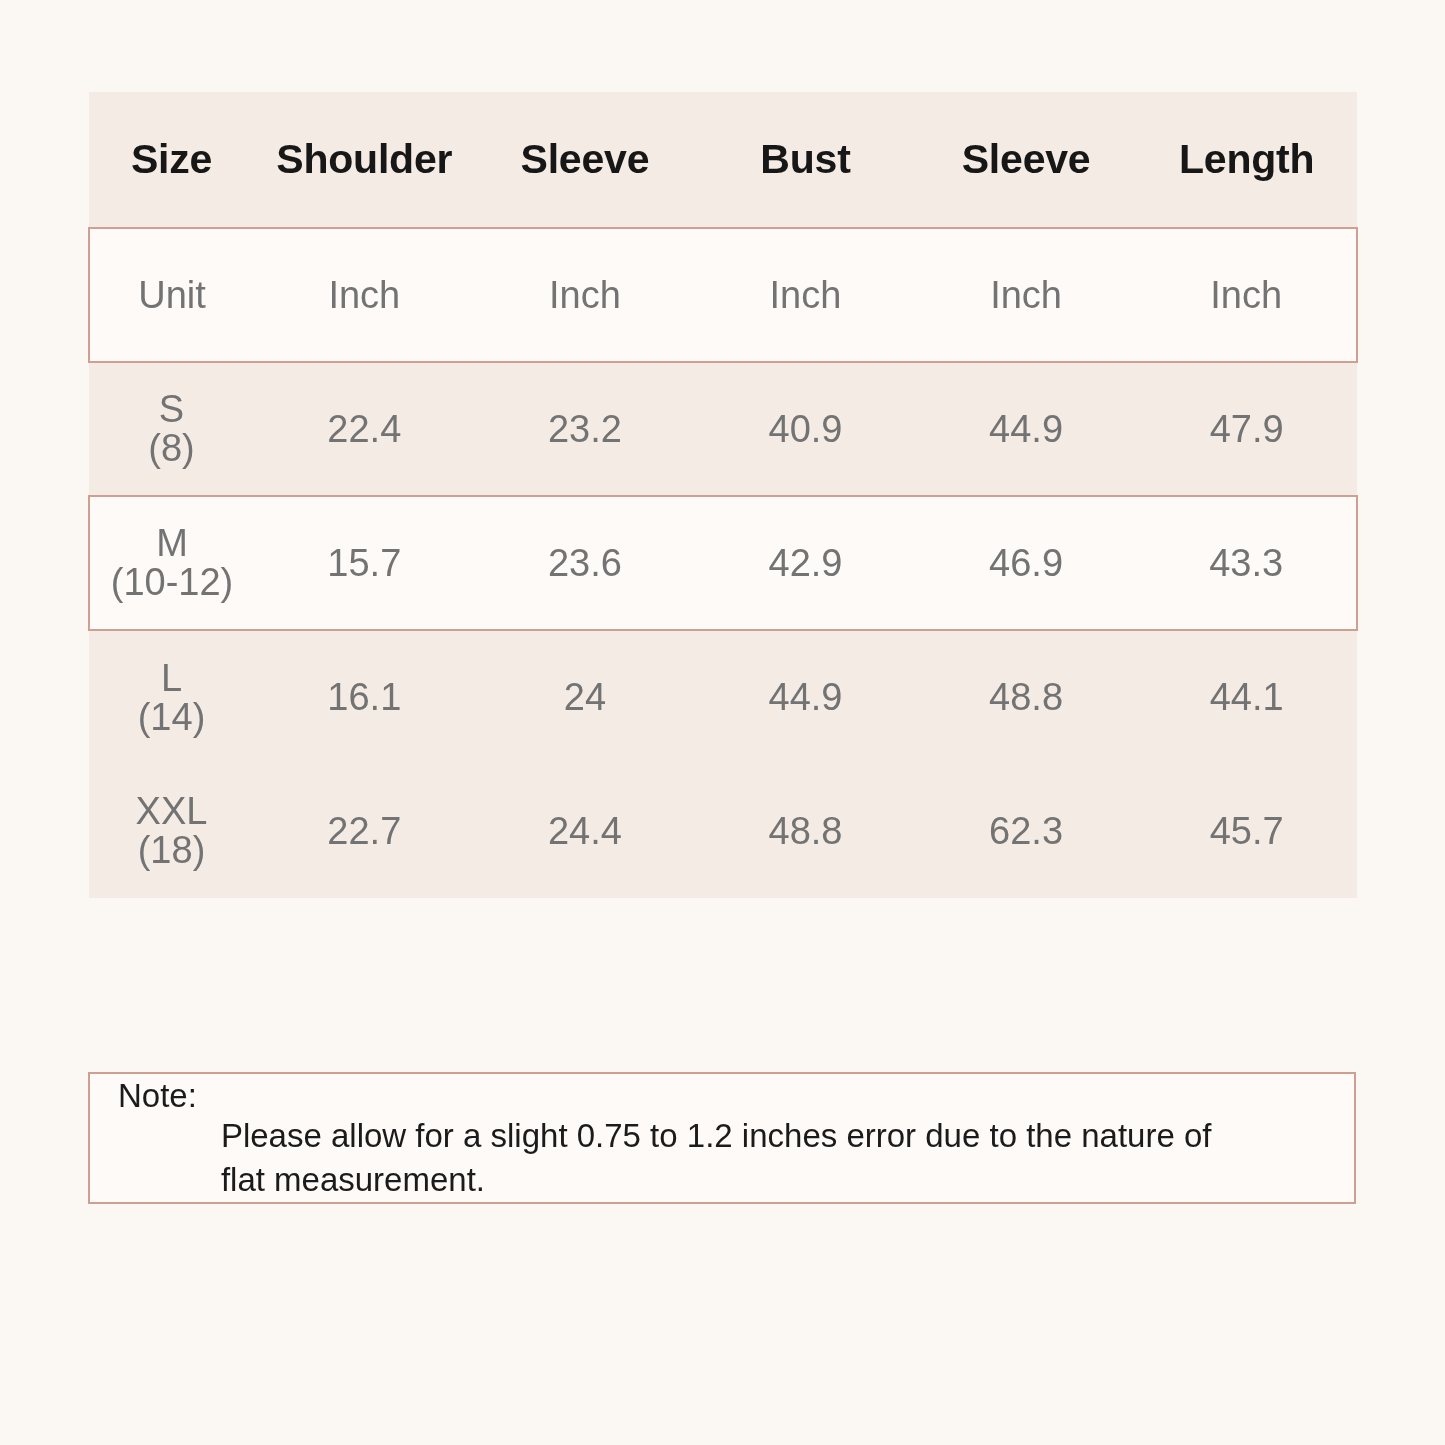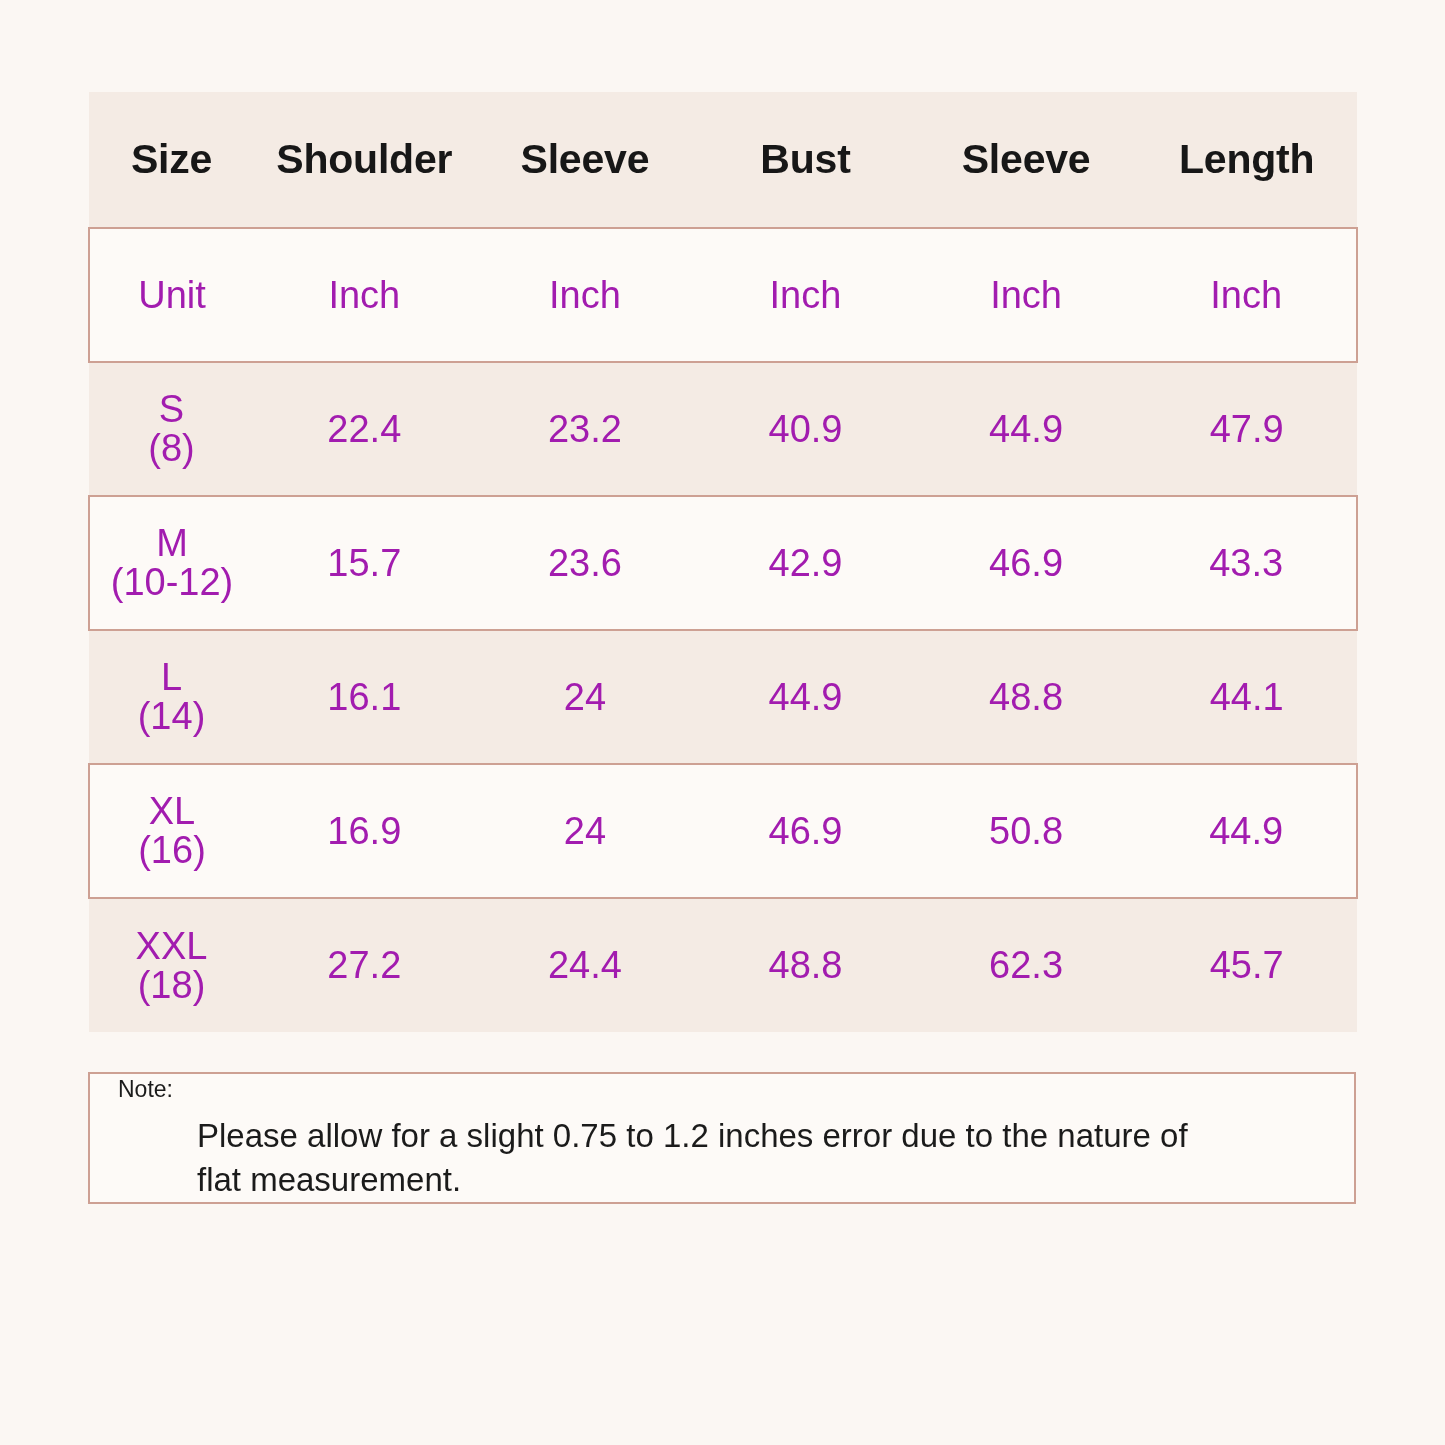--- a/index.html
+++ b/index.html
@@ -51,21 +51,21 @@
     vertical-align: middle;
     padding: 8px;
     letter-spacing: -0.2px;
   }
 
   .size-table td {
     text-align: center;
     vertical-align: middle;
     font-size: 38px;
     font-weight: normal;
-    color: #a21caf;
+    color: #737373;
     padding: 0;
     white-space: nowrap;
   }
 
   
   .size-table tr.row-light {
     background: #fdfaf7;
     height: 134px;
   }
   .size-table tr.row-light td {
@@ -110,21 +110,21 @@
     align-items: center;
   }
   .note-inner {
     display: flex;
     align-items: flex-start;
     padding: 0 0 0 28px;
     width: 100%;
     box-sizing: border-box;
   }
   .note-label {
-    font-size: 23px;
+    font-size: 33px;
     line-height: 1.33;
     color: #1b1b1b;
     white-space: nowrap;
     padding-right: 24px;
   }
   .note-text {
     font-size: 33px;
     line-height: 1.33;
     color: #1b1b1b;
     max-width: 1020px;
@@ -201,42 +201,29 @@
               <span class="size-num">(14)</span>
             </span>
           </td>
           <td>16.1</td>
           <td>24</td>
           <td>44.9</td>
           <td>48.8</td>
           <td>44.1</td>
         </tr>
 
-        <tr class="row-light">
-          <td class="first-col">
-            <span class="size-cell">
-              <span class="size-name">XL</span>
-              <span class="size-num">(16)</span>
-            </span>
-          </td>
-          <td>16.9</td>
-          <td>24</td>
-          <td>46.9</td>
-          <td>50.8</td>
-          <td class="last-col">44.9</td>
-        </tr>
 
         <tr class="row-dark">
           <td>
             <span class="size-cell">
               <span class="size-name">XXL</span>
               <span class="size-num">(18)</span>
             </span>
           </td>
-          <td>27.2</td>
+          <td>22.7</td>
           <td>24.4</td>
           <td>48.8</td>
           <td>62.3</td>
           <td>45.7</td>
         </tr>
       </tbody>
     </table>
   </div>
 
   <div class="note-box">

